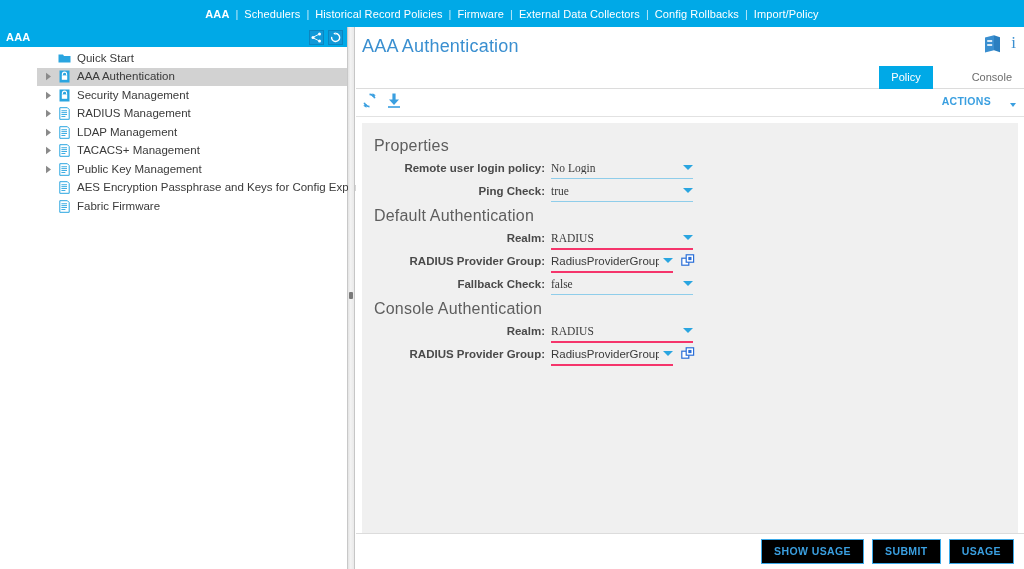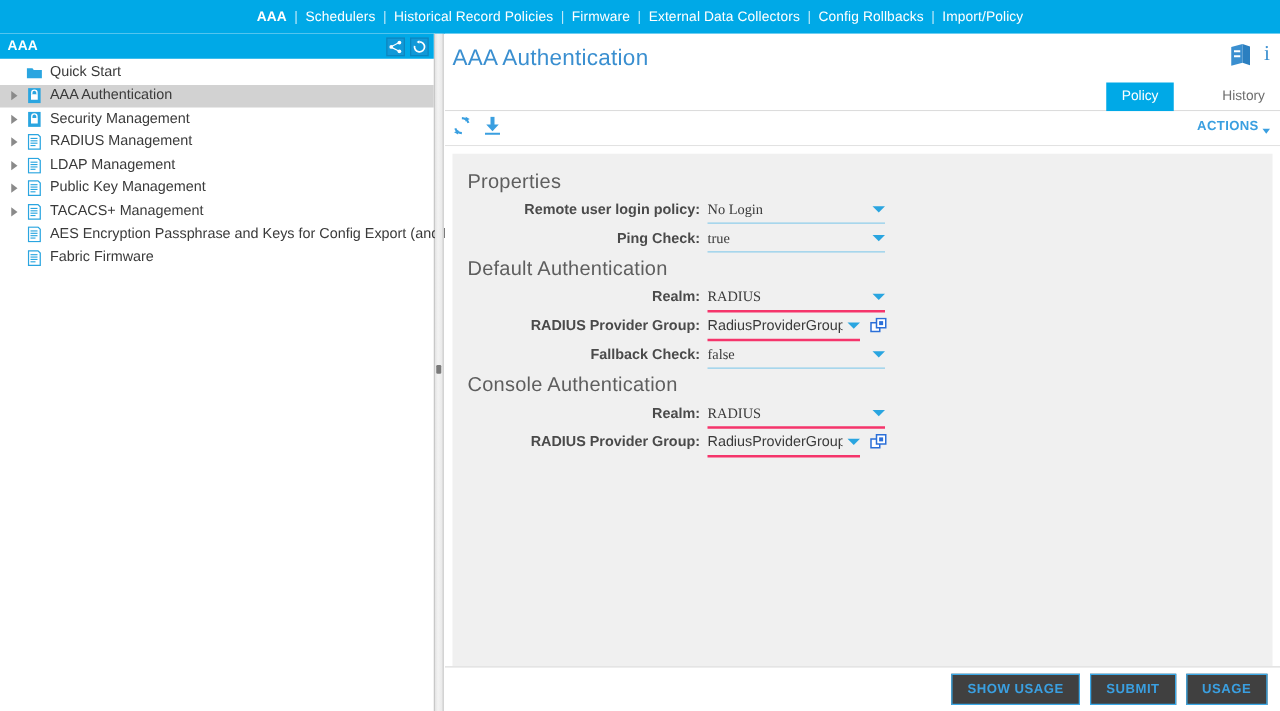--- a/index.html
+++ b/index.html
@@ -100,20 +100,21 @@
   .tree-row {
     display: flex;
     align-items: center;
     height: 18.5px;
     font-size: 11.5px;
     color: #3a3a3a;
     cursor: pointer;
     padding-left: 4px;
     box-sizing: border-box;
     white-space: nowrap;
+    margin-left: 37px;
   }
   .tree-row.selected {
     background: #d2d2d2;
   }
   .tree-arrow {
     width: 14px;
     display: flex;
     align-items: center;
     justify-content: center;
     flex: none;
@@ -228,21 +229,21 @@
     position: absolute;
     right: 8px;
     top: 6px;
     font-size: 10.5px;
     font-weight: bold;
     color: #3a9fe0;
     letter-spacing: 0.3px;
     cursor: pointer;
     display: flex;
     align-items: flex-end;
-    gap: 3px;
+    gap: 19px;
   }
   .caret-down {
     width: 0; height: 0;
     border-left: 3.5px solid transparent;
     border-right: 3.5px solid transparent;
     border-top: 4px solid #3a9fe0;
   }
 
   
   .form-wrap {
@@ -276,21 +277,20 @@
   .field-label {
     width: 189px;
     text-align: right;
     font-size: 11.5px;
     font-weight: bold;
     color: #4a4a4a;
     padding-right: 6px;
     box-sizing: border-box;
     flex: none;
     white-space: nowrap;
-    margin-left: 15px;
   }
   .select-wrap {
     position: relative;
     height: 19px;
     display: flex;
     align-items: center;
     box-sizing: border-box;
   }
   .select-wrap.w-wide { width: 142px; font-family: Liberation Serif, serif; }
   .select-wrap.w-narrow { width: 122px; }
@@ -343,21 +343,21 @@
     justify-content: flex-end;
     padding-right: 10px;
     box-sizing: border-box;
     gap: 8px;
   }
   .btn {
     font-size: 10.5px;
     font-weight: bold;
     color: #3a9fe0;
     letter-spacing: 0.4px;
-    background: #404040;
+    background: #000000;
     border: 1px solid #3aa9e8;
     padding: 6px 12px;
     cursor: pointer;
     font-family: "Liberation Sans", sans-serif;
     line-height: 1;
   }
 </style>
 </head>
 <body>
 
@@ -484,38 +484,38 @@
           </span>
           <span class="tree-icon">
             <svg width="11" height="13" viewBox="0 0 11 13">
               <path d="M0.8 0.7 L8.4 0.7 L10.2 2.5 L10.2 12.3 L0.8 12.3 Z" fill="#ffffff" stroke="#2aa5e0" stroke-width="1"></path>
               <rect x="2.4" y="3.3" width="5.6" height="0.9" fill="#2aa5e0"></rect>
               <rect x="2.4" y="5.2" width="5.6" height="0.9" fill="#2aa5e0"></rect>
               <rect x="2.4" y="7.1" width="5.6" height="0.9" fill="#2aa5e0"></rect>
               <rect x="2.4" y="9.0" width="4.0" height="0.9" fill="#2aa5e0"></rect>
             </svg>
           </span>
-          <span class="tree-label">Public Key Management</span>
+          <span class="tree-label">TACACS+ Management</span>
         </div>
         <div class="tree-row">
           <span class="tree-arrow">
             <svg width="7" height="9" viewBox="0 0 7 9">
               <path d="M1 0.8 L6 4.5 L1 8.2 Z" fill="#8a8a8a"></path>
             </svg>
           </span>
           <span class="tree-icon">
             <svg width="11" height="13" viewBox="0 0 11 13">
               <path d="M0.8 0.7 L8.4 0.7 L10.2 2.5 L10.2 12.3 L0.8 12.3 Z" fill="#ffffff" stroke="#2aa5e0" stroke-width="1"></path>
               <rect x="2.4" y="3.3" width="5.6" height="0.9" fill="#2aa5e0"></rect>
               <rect x="2.4" y="5.2" width="5.6" height="0.9" fill="#2aa5e0"></rect>
               <rect x="2.4" y="7.1" width="5.6" height="0.9" fill="#2aa5e0"></rect>
               <rect x="2.4" y="9.0" width="4.0" height="0.9" fill="#2aa5e0"></rect>
             </svg>
           </span>
-          <span class="tree-label">TACACS+ Management</span>
+          <span class="tree-label">Public Key Management</span>
         </div>
         <div class="tree-row">
           <span class="tree-indent"></span>
           <span class="tree-icon">
             <svg width="11" height="13" viewBox="0 0 11 13">
               <path d="M0.8 0.7 L8.4 0.7 L10.2 2.5 L10.2 12.3 L0.8 12.3 Z" fill="#ffffff" stroke="#2aa5e0" stroke-width="1"></path>
               <rect x="2.4" y="3.3" width="5.6" height="0.9" fill="#2aa5e0"></rect>
               <rect x="2.4" y="5.2" width="5.6" height="0.9" fill="#2aa5e0"></rect>
               <rect x="2.4" y="7.1" width="5.6" height="0.9" fill="#2aa5e0"></rect>
               <rect x="2.4" y="9.0" width="4.0" height="0.9" fill="#2aa5e0"></rect>
@@ -555,21 +555,21 @@
             <path d="M13 3.2 L19 5.2 L19 20.2 L13 18.2 Z" fill="#2b7fc0"></path>
             <rect x="6.2" y="8.2" width="5" height="1.6" fill="#ffffff"></rect>
             <rect x="6.2" y="12.2" width="5" height="1.6" fill="#ffffff"></rect>
           </svg>
         </span>
         <span class="info-i">i</span>
       </div>
 
       <div class="tabs" id="tabs-container">
           <div class="tab active">Policy</div>
-          <div class="tab">History</div>
+          <div class="tab">Console</div>
         </div>
     </div>
 
     <div class="toolbar">
       <div class="toolbar-left">
         <span class="tb-btn">
           <svg width="17" height="17" viewBox="0 0 18 18">
             <path d="M9 2.6 A6.4 6.4 0 0 1 14.6 6.6" fill="none" stroke="#3a9fe0" stroke-width="1.8"></path>
             <path d="M9 15.4 A6.4 6.4 0 0 1 3.4 11.4" fill="none" stroke="#3a9fe0" stroke-width="1.8"></path>
             <path d="M12.2 1.4 L15.6 3.4 L12.0 5.4 Z" fill="#3a9fe0"></path>

